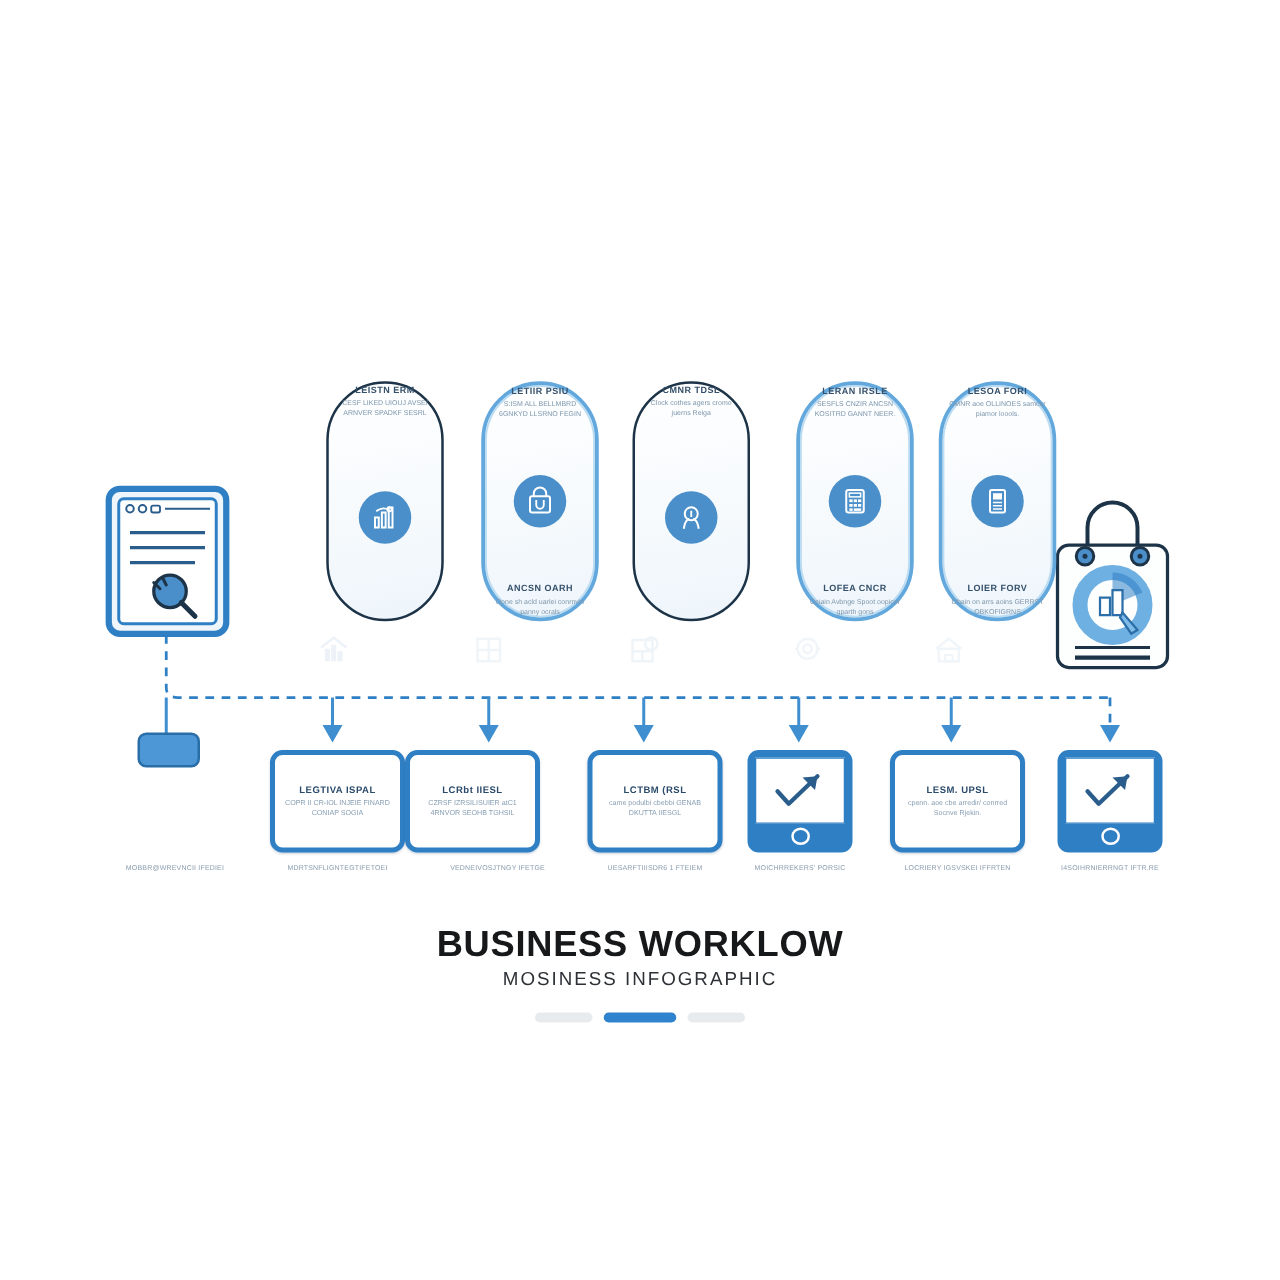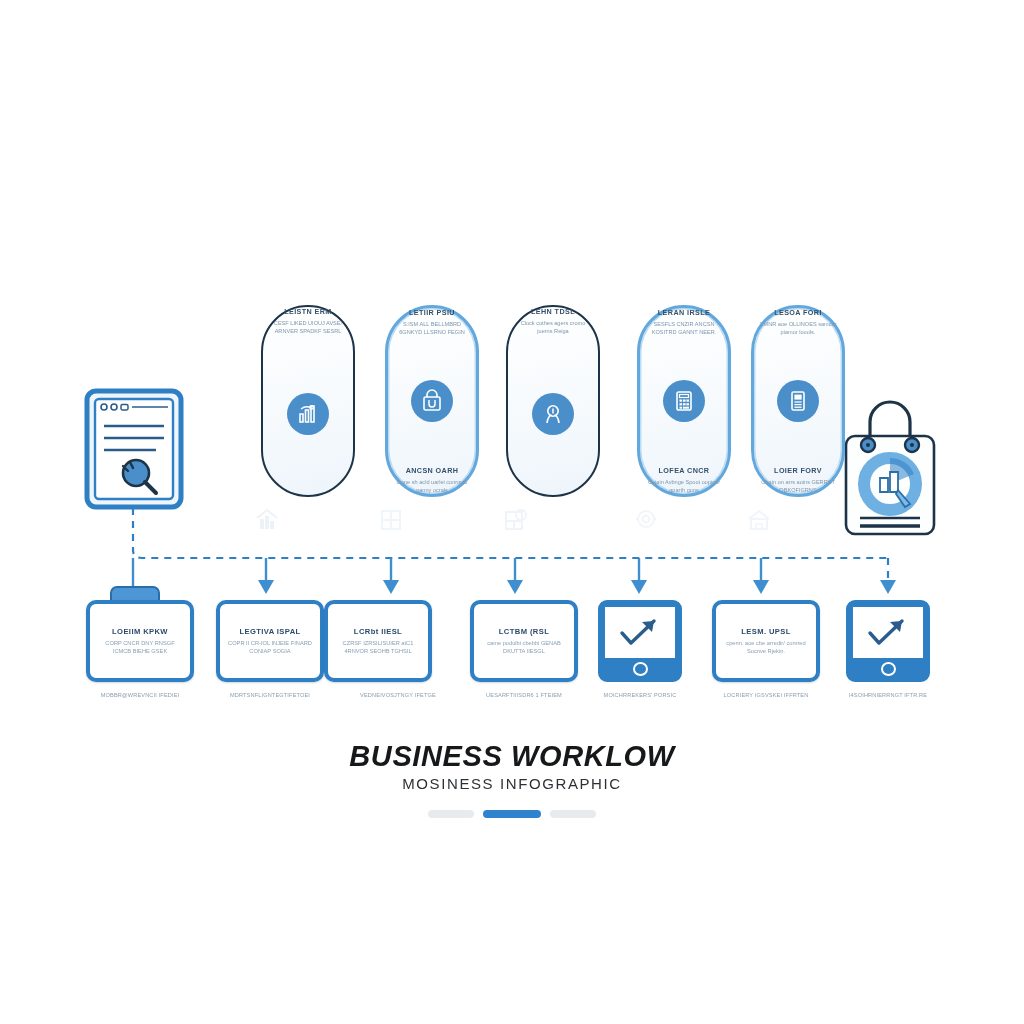--- a/index.html
+++ b/index.html
@@ -97,21 +97,21 @@
     display:flex;align-items:center;justify-content:center;
   }
   .tablet .homebtn{
     width:11px;height:11px;border-radius:50%;
     border:2px solid #ffffff;margin-top:3px;background:#2f7fc4;
   }
 
   
   .maintitle{
     position:absolute;width:100%;text-align:center;
-    font-size:29px;font-weight:700;letter-spacing:.6px;color:#16181a;font-style:italic;
+    font-size:29px;font-weight:700;letter-spacing:.6px;color:#16181a;
   }
   .subtitle{
     position:absolute;width:100%;text-align:center;
     font-size:15px;letter-spacing:1.6px;color:#2d3136;
   }
   .dots{position:absolute;width:100%;display:flex;justify-content:center;gap:9px;}
   .dot{width:46px;height:8px;border-radius:4px;background:#e8ebee;}
   .dot.active{background:#2e82ce;width:58px;}
 </style>
 </head>
@@ -181,21 +181,21 @@
         <rect x="5" y="9" width="16" height="13" rx="1.6" fill="none" stroke="#ffffff" stroke-width="1.6"></rect>
         <path d="M10 12 v4 a3 3 0 0 0 6 0 v-4" fill="none" stroke="#ffffff" stroke-width="1.5"></path>
       </svg>
     </div>
     <div class="spacer"></div>
     <div class="ptitle2">ANCSN OARH</div>
     <div class="pbody2">Oone sh acld uarlei conrnvio panny ocrals</div>
   </div>
 
   <div class="pill dark" style="left:466px;top:305px;">
-    <div class="ptitle">LEHN TDSL</div>
+    <div class="ptitle">CMNR TDSL</div>
     <div class="pbody">Clock cothes agers cromo juerns Reiga</div>
     <div class="spacer"></div>
     <div class="pdisc">
       <svg width="26" height="26" viewBox="0 0 26 26">
         <circle cx="13" cy="10" r="5.2" fill="none" stroke="#ffffff" stroke-width="1.6"></circle>
         <path d="M13 7.5 v5" stroke="#ffffff" stroke-width="1.5"></path>
         <path d="M7 22 q1 -7 4.5 -8" fill="none" stroke="#ffffff" stroke-width="1.6"></path>
         <path d="M19 22 q-1 -7 -4.5 -8" fill="none" stroke="#ffffff" stroke-width="1.6"></path>
       </svg>
     </div>
@@ -298,24 +298,20 @@
       <polygon points="507,80 523,80 515,94"></polygon>
       <line x1="639" y1="58" x2="639" y2="84" stroke="#3f8fd0" stroke-width="2.4"></line>
       <polygon points="631,80 647,80 639,94"></polygon>
       <line x1="761" y1="58" x2="761" y2="84" stroke="#3f8fd0" stroke-width="2.4"></line>
       <polygon points="753,80 769,80 761,94"></polygon>
       <polygon points="880,80 896,80 888,94"></polygon>
     </g>
   </svg>
 
   <div class="btab" style="left:110px;top:586px;"></div>
-  <div class="bcard" style="left:86px;top:600px;">
-    <div class="btitle">LOEIIM KPKW</div>
-    <div class="bbody">CORP CNCR DNY RNSGF ICMCB BIEHE GSEK</div>
-  </div>
   <div class="bcaption" style="left:70px;top:692px;">MOBBR@WREVNCII IFEDIEI</div>
 
   <div class="bcard" style="left:216px;top:600px;">
     <div class="btitle">LEGTIVA ISPAL</div>
     <div class="bbody">COPR II CR-IOL INJEIE FINARD CONIAP SOGIA</div>
   </div>
   <div class="bcaption" style="left:200px;top:692px;">MDRTSNFLIGNTEGTIFETOEI</div>
 
   <div class="bcard" style="left:324px;top:600px;">
     <div class="btitle">LCRbt IIESL</div>

